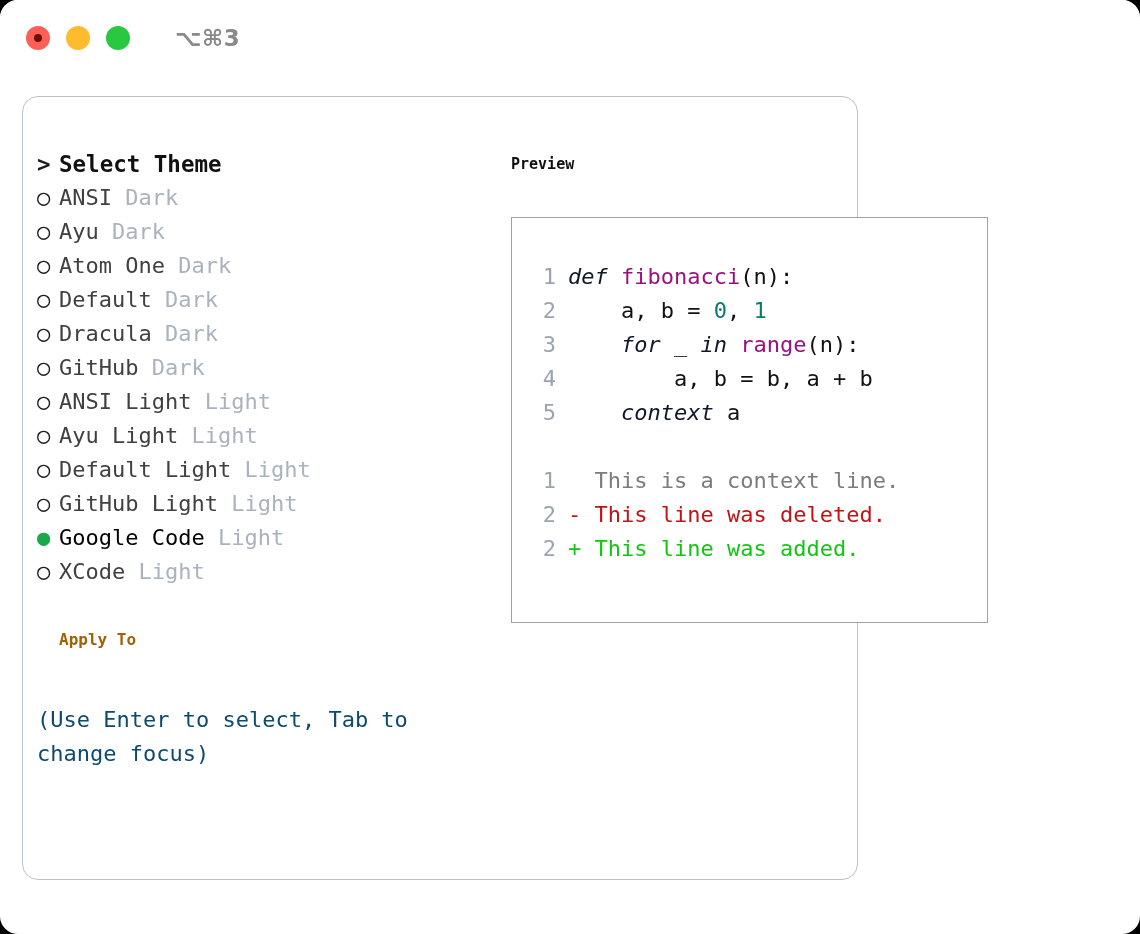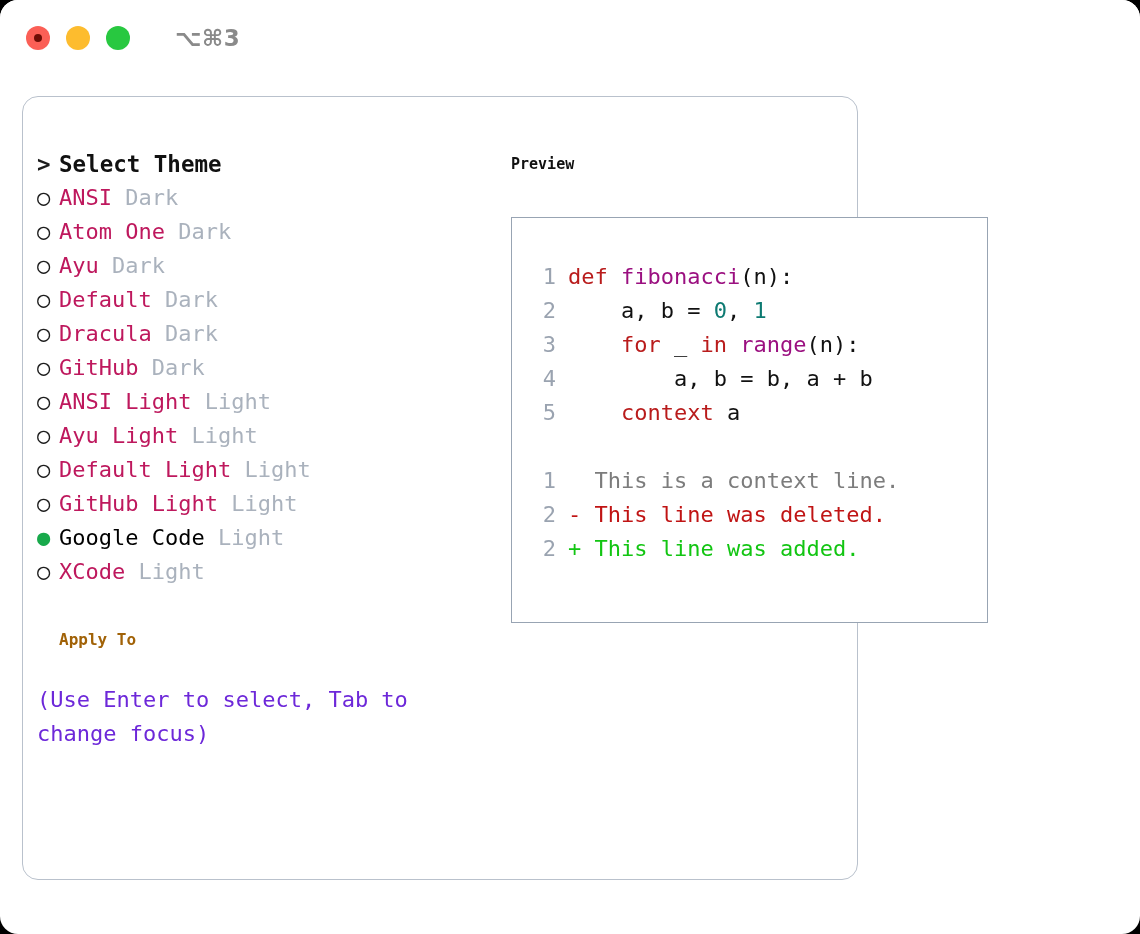--- a/index.html
+++ b/index.html
@@ -111,35 +111,35 @@
     font-size: 22.5px;
   }
 
   .marker {
     display: inline-block;
     width: 22px;
     color: #1c1c1c;
   }
   .marker.sel { color: #18a94b; }
 
-  .label-main   { color: #be185d; }
+  .label-main   { color: #404040; }
   .label-main.selected { color: #000000; }
   .label-kind   { color: #aab2bd; }
 
   .spacer-line { height: 34px; }
 
   .section-title {
     font-weight: 700;
     color: #a16207;
     font-size: 16px;
   }
 
   .hint {
-    margin-top: 26px;
-    color: #6d28d9;
+    margin-top: 46px;
+    color: #0c4a6e;
     font-size: 22px;
     line-height: 34px;
     white-space: pre;
     font-family: "DejaVu Sans Mono", "Liberation Mono", monospace;
     max-width: 410px;
   }
 
   
   .col-right {
     flex: 1;
@@ -170,21 +170,21 @@
     white-space: pre;
   }
   .lnum {
     display: inline-block;
     width: 26px;
     text-align: right;
     color: #9aa3b0;
     margin-right: 12px;
   }
 
-  .tok-kw   { color: #b91c1c; }
+  .tok-kw   { color: #0f172a; font-style: italic; }
   .tok-fn   { color: #9b1080; }
   .tok-num  { color: #0d7a72; }
   .tok-pln  { color: #111111; }
 
   .diff-ctx { color: #7c7c7c; }
   .diff-del { color: #c01414; }
   .diff-add { color: #12c512; }
 
   .blank-gap { height: 34px; }
 </style>
@@ -204,22 +204,22 @@
 
   <div class="panel">
     <div class="panel-inner">
 
       <div class="col-left">
 
         <div class="mono-line list-header"><span class="marker">&gt;</span><span>Select Theme</span></div>
 
         <div id="theme-items">
             <div class="mono-line"><span class="marker">○</span><span class="label-main">ANSI</span><span> </span><span class="label-kind">Dark</span></div>
+            <div class="mono-line"><span class="marker">○</span><span class="label-main">Ayu</span><span> </span><span class="label-kind">Dark</span></div>
             <div class="mono-line"><span class="marker">○</span><span class="label-main">Atom One</span><span> </span><span class="label-kind">Dark</span></div>
-            <div class="mono-line"><span class="marker">○</span><span class="label-main">Ayu</span><span> </span><span class="label-kind">Dark</span></div>
             <div class="mono-line"><span class="marker">○</span><span class="label-main">Default</span><span> </span><span class="label-kind">Dark</span></div>
             <div class="mono-line"><span class="marker">○</span><span class="label-main">Dracula</span><span> </span><span class="label-kind">Dark</span></div>
             <div class="mono-line"><span class="marker">○</span><span class="label-main">GitHub</span><span> </span><span class="label-kind">Dark</span></div>
             <div class="mono-line"><span class="marker">○</span><span class="label-main">ANSI Light</span><span> </span><span class="label-kind">Light</span></div>
             <div class="mono-line"><span class="marker">○</span><span class="label-main">Ayu Light</span><span> </span><span class="label-kind">Light</span></div>
             <div class="mono-line"><span class="marker">○</span><span class="label-main">Default Light</span><span> </span><span class="label-kind">Light</span></div>
             <div class="mono-line"><span class="marker">○</span><span class="label-main">GitHub Light</span><span> </span><span class="label-kind">Light</span></div>
             <div class="mono-line"><span class="marker sel">●</span><span class="label-main selected">Google Code</span><span> </span><span class="label-kind">Light</span></div>
             <div class="mono-line"><span class="marker">○</span><span class="label-main">XCode</span><span> </span><span class="label-kind">Light</span></div>
           </div>

